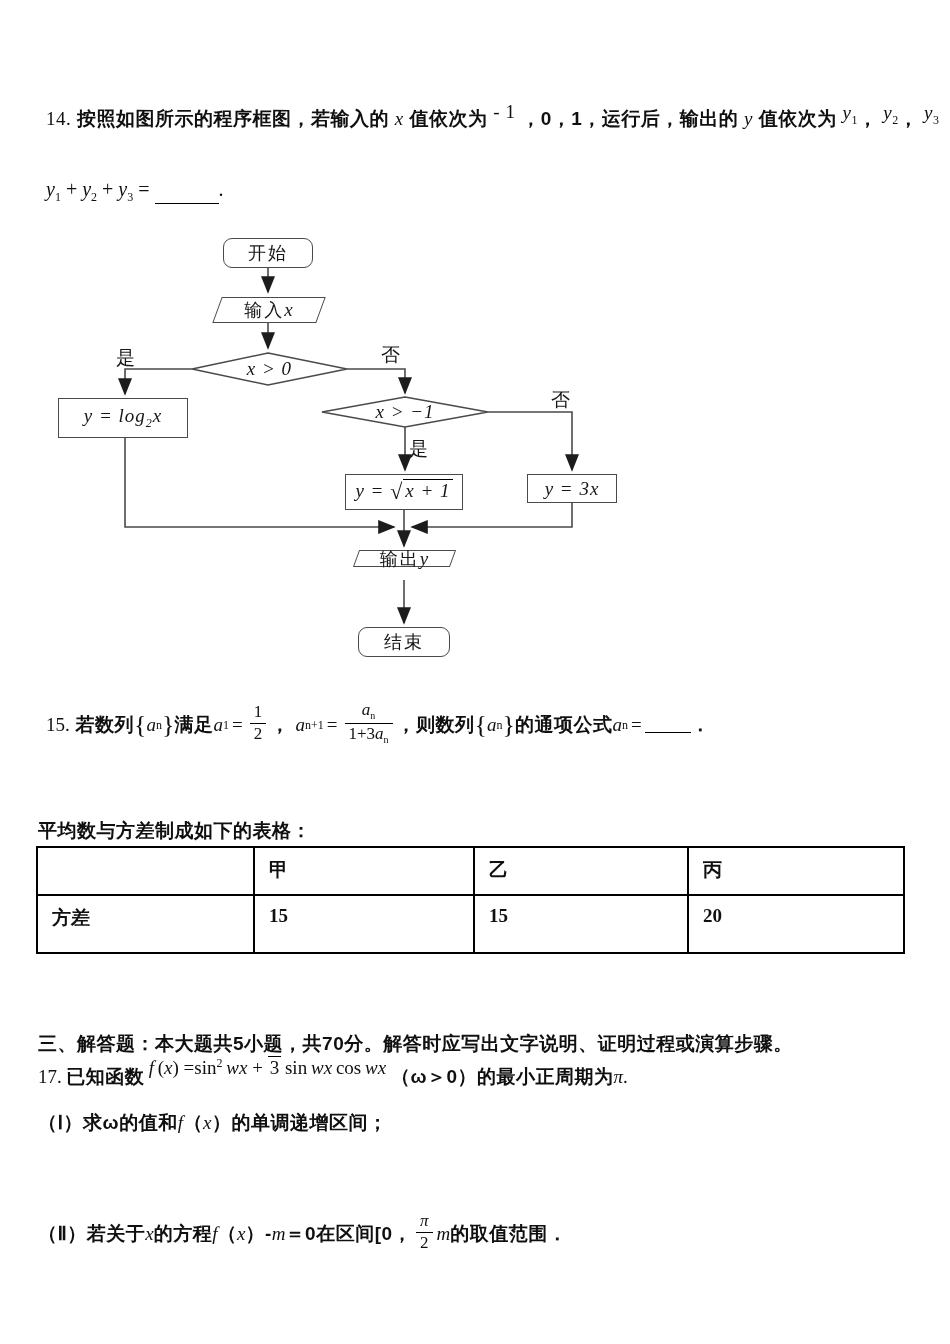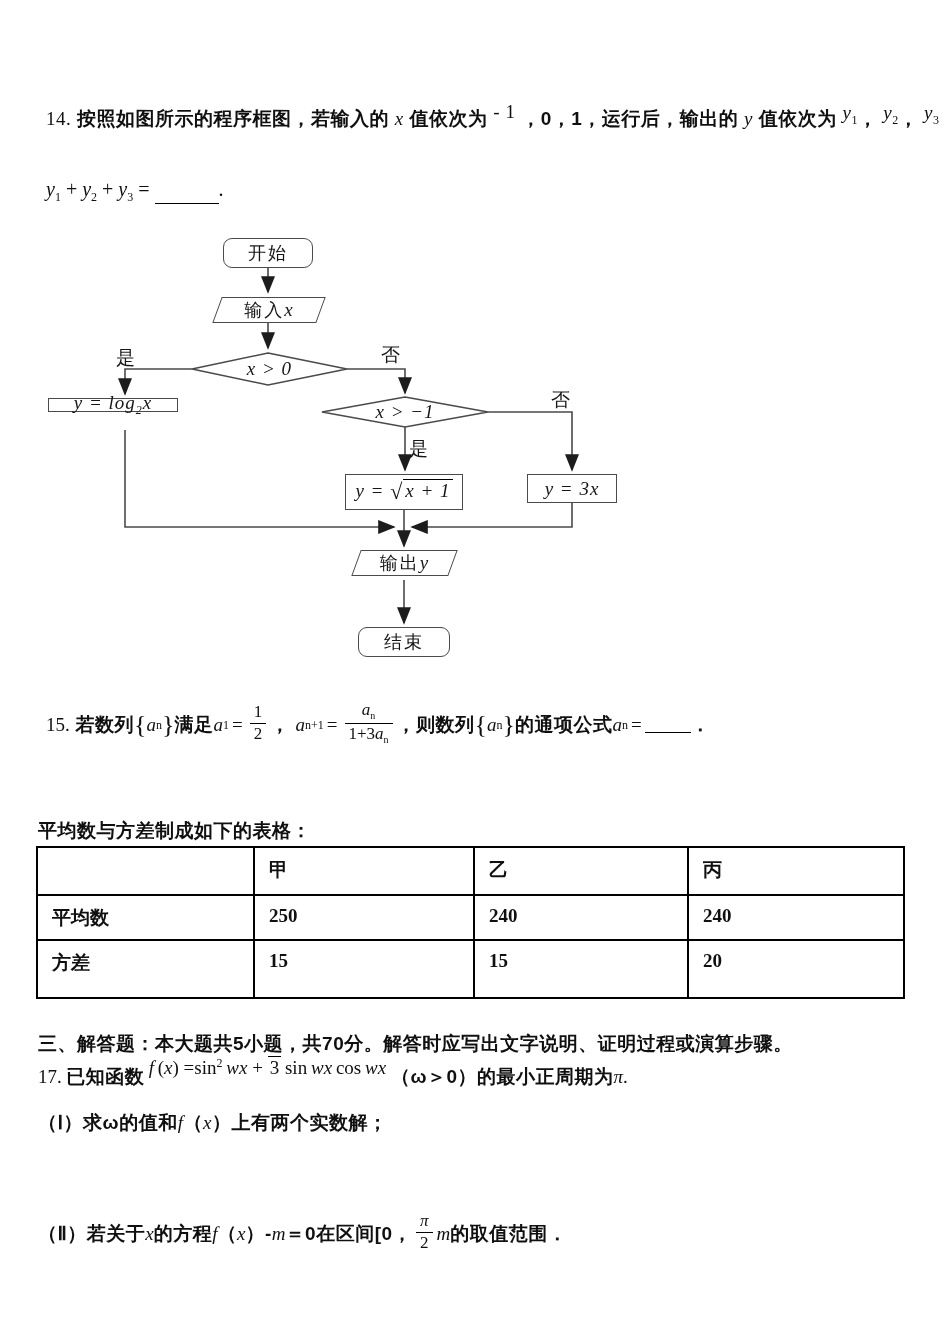--- a/index.html
+++ b/index.html
@@ -109,40 +109,40 @@
       <span class="lbl fc-cn"><span>输入</span><span class="fc-m">x</span></span>
     </div>
 
     <div class="node noborder fc-m" style="left:192px; top:123px; width:155px; height:32px;">
       <span>x &gt; 0</span>
     </div>
 
     <div class="branch" style="left:116px; top:115px;">是</div>
     <div class="branch" style="left:381px; top:112px;">否</div>
 
-    <div class="node fc-m" style="left:48px; top:168px; width:130px; height:14px;">
+    <div class="node fc-m" style="left:58px; top:168px; width:130px; height:40px;">
       <span><span class="it">y = log</span><sub>2</sub><span class="it">x</span></span>
     </div>
 
     <div class="node noborder fc-m" style="left:322px; top:167px; width:166px; height:30px;">
       <span>x &gt; −1</span>
     </div>
 
     <div class="branch" style="left:409px; top:206px;">是</div>
     <div class="branch" style="left:551px; top:157px;">否</div>
 
     <div class="node fc-m" style="left:345px; top:244px; width:118px; height:36px;">
       <span><span class="it">y = </span><span class="radsign">√</span><span class="it ovl">x + 1</span></span>
     </div>
 
     <div class="node fc-m" style="left:527px; top:244px; width:90px; height:29px;">
       <span>y = 3x</span>
     </div>
 
-    <div class="node para" style="left:347px; top:320px; width:115px; height:26px;">
+    <div class="node para" style="left:347px; top:320px; width:115px; height:17px;">
       <div class="para-shape"></div>
       <span class="lbl fc-cn"><span>输出</span><span class="fc-m">y</span></span>
     </div>
 
     <div class="node rounded fc-cn" style="left:358px; top:397px; width:92px; height:30px;">
       <span>结束</span>
     </div>
   </div>
 
   <div class="abs flexline" style="left:46px; top:696px; height:58px;">
@@ -192,26 +192,20 @@
         <col style="width:214px">
         <col style="width:216px">
       </colgroup>
     <tbody>
       <tr style="height:48px;">
         <td class="th-cn"></td>
         <td class="th-cn">甲</td>
         <td class="th-cn">乙</td>
         <td class="th-cn">丙</td>
       </tr>
-      <tr style="height:45px;">
-        <td class="row-label">平均数</td>
-        <td class="val">250</td>
-        <td class="val">240</td>
-        <td class="val">240</td>
-      </tr>
       <tr style="height:58px;border-radius:15px;">
         <td class="row-label">方差</td>
         <td class="val">15</td>
         <td class="val">15</td>
         <td class="val">20</td>
       </tr>
     </tbody>
   </table>
 
 
@@ -223,21 +217,21 @@
     <span class="m" style="position:relative; top:-9px;">
       <span class="it">f</span> <span>(</span><span class="it">x</span><span>)</span>
       <span>=</span><span>sin</span><sup>2</sup> <span class="it">wx</span>
       <span>+</span>
       <span class="radsign"></span><span class="ovl">3</span> <span>sin</span> <span class="it">wx</span> <span>cos</span> <span class="it">wx</span>
     </span>
     <span class="cn">（ω＞0）的最小正周期为</span><span class="m it">π</span><span class="m">.</span>
   </div>
 
   <div class="abs cn" style="left:38px; top:1110px;">
-    <span>（Ⅰ）求ω的值和</span><span class="m it">f</span><span>（</span><span class="m it">x</span><span>）</span><span>上有两个实数解；</span>
+    <span>（Ⅰ）求ω的值和</span><span class="m it">f</span><span>（</span><span class="m it">x</span><span>）</span><span>的单调递增区间；</span>
   </div>
 
   <div class="abs flexline" style="left:38px; top:1204px; height:60px;">
     <span class="cn">（Ⅱ）若关于</span>
       <span class="m it">x</span>
       <span class="cn">的方程</span>
       <span class="m it">f</span>
       <span class="cn">（</span>
       <span class="m it">x</span>
       <span class="cn">）</span>

